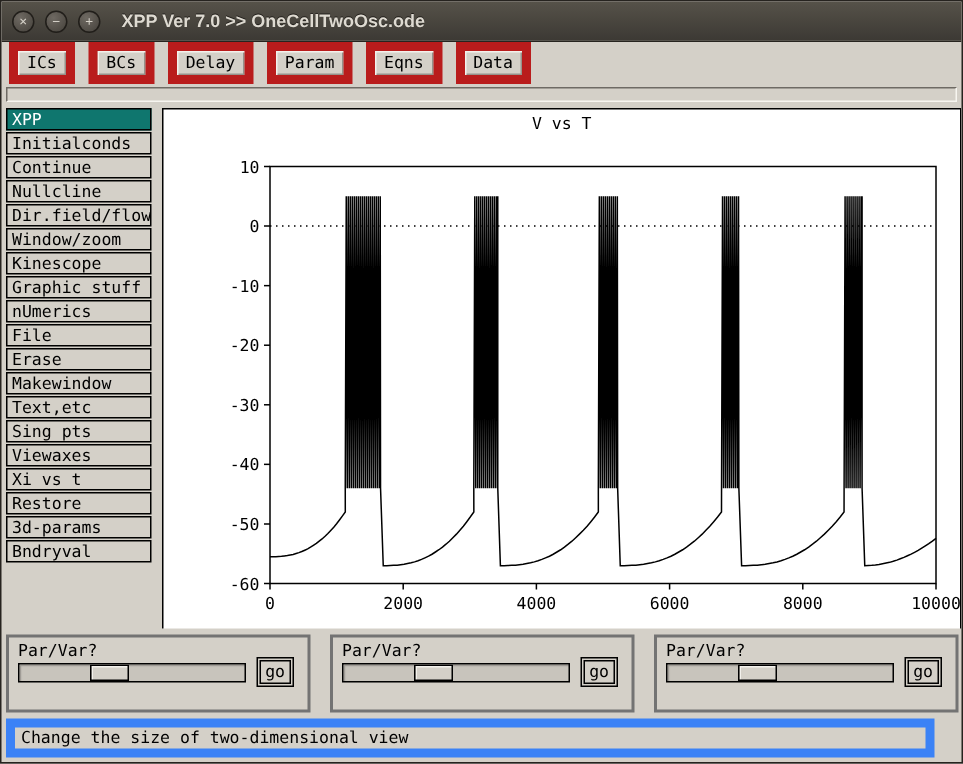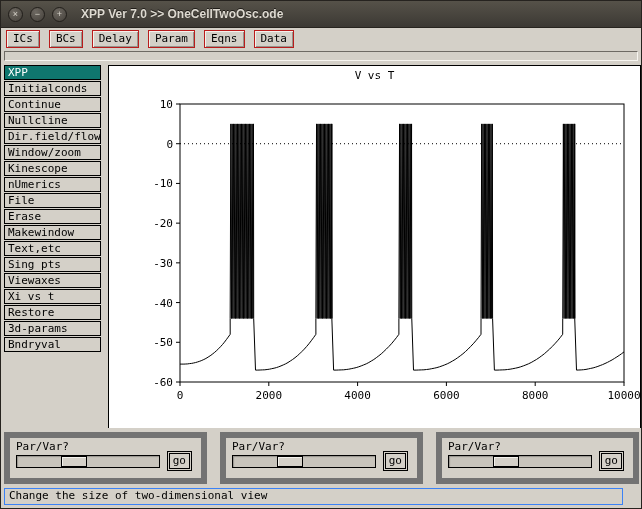--- a/index.html
+++ b/index.html
@@ -24,21 +24,21 @@
     margin-left:7px;cursor:default;user-select:none;
   }
   .tb-title{
     margin-left:14px;color:#dedad1;
     font:bold 12px "Liberation Sans",sans-serif;
     text-shadow:0 -1px 0 #201d19;white-space:nowrap;
   }
   
   .menubar{flex:0 0 21px;display:flex;align-items:center;padding-left:5px;gap:9px;}
   .menu-btn{
-    border:1px solid #b91c1c;background:#d4d0c8;
+    border:6px solid #b91c1c;background:#d4d0c8;
     font:11px "DejaVu Sans Mono",monospace;
     padding:1px 6px 2px;cursor:default;
     box-shadow:inset 1px 1px 0 #f3f1ec, inset -1px -1px 0 #96928b;
   }
   
   .msgline{
     flex:0 0 8px;margin:2px 3px 2px 3px;background:#d4d0c8;
     border:1px solid;border-color:#6e6a64 #f7f5f0 #f7f5f0 #6e6a64;
   }
   
@@ -54,21 +54,21 @@
   .plotwin{
     margin-left:7px;width:533px;height:369px;box-sizing:border-box;
     border:1px solid #000;background:#fff;
   }
   .plot-title{text-align:center;font-size:11px;padding-top:3px;}
   #plot-svg{display:block;margin-top:2px;overflow:visible;}
   
   .sliders{flex:0 0 47px;display:flex;align-items:flex-start;padding:4px 2px 0 3px;gap:13px;}
   .slider{
     box-sizing:border-box;width:203px;height:52px;
-    border:6px solid #737373;background:#d4d0c8;padding:2px 6px;
+    border:2px solid #737373;background:#d4d0c8;padding:2px 6px;
   }
   .slider-label{font-size:11px;}
   .slider-row{display:flex;align-items:center;margin-top:0;padding-right:3px;}
   .track{
     position:relative;flex:1;height:13px;box-sizing:border-box;
     border:1px solid #000;background:#c8c4bc;
     box-shadow:inset 1px 1px 1px rgba(0,0,0,0.25);
   }
   .thumb{
     position:absolute;top:0;width:26px;height:11px;box-sizing:border-box;
@@ -76,21 +76,21 @@
     box-shadow:inset 1px 1px 0 #f3f1ec;cursor:default;
   }
   .go-btn{
     margin-left:9px;margin-right:2px;font:11px "DejaVu Sans Mono",monospace;
     border:1px solid #000;background:#d4d0c8;padding:0 3px 1px;cursor:default;
     box-shadow:0 0 0 1px #d4d0c8,0 0 0 2px #000;
   }
   
   .statusbar{
     flex:0 0 17px;margin:4px 18px 3px 3px;box-sizing:border-box;
-    border:1px solid #3b82f6;background:#d4d0c8;
+    border:6px solid #3b82f6;background:#d4d0c8;
     font-size:11px;line-height:14px;padding:0 4px;white-space:nowrap;
   }
 </style>
 </head>
 <body>
 
 <div class="window">
 
   <div class="titlebar">
     <div id="tb-buttons" style="display:flex;align-items:center;">
@@ -114,20 +114,21 @@
 
   <div class="main">
     <div class="sidebar" id="sidebar">
         <div class="side-item selected">XPP</div>
         <div class="side-item">Initialconds</div>
         <div class="side-item">Continue</div>
         <div class="side-item">Nullcline</div>
         <div class="side-item">Dir.field/flow</div>
         <div class="side-item">Window/zoom</div>
         <div class="side-item">Kinescope</div>
+        <div class="side-item">Graphic stuff</div>
         <div class="side-item">nUmerics</div>
         <div class="side-item">File</div>
         <div class="side-item">Erase</div>
         <div class="side-item">Makewindow</div>
         <div class="side-item">Text,etc</div>
         <div class="side-item">Sing pts</div>
         <div class="side-item">Viewaxes</div>
         <div class="side-item">Xi vs t</div>
         <div class="side-item">Restore</div>
         <div class="side-item">3d-params</div>

